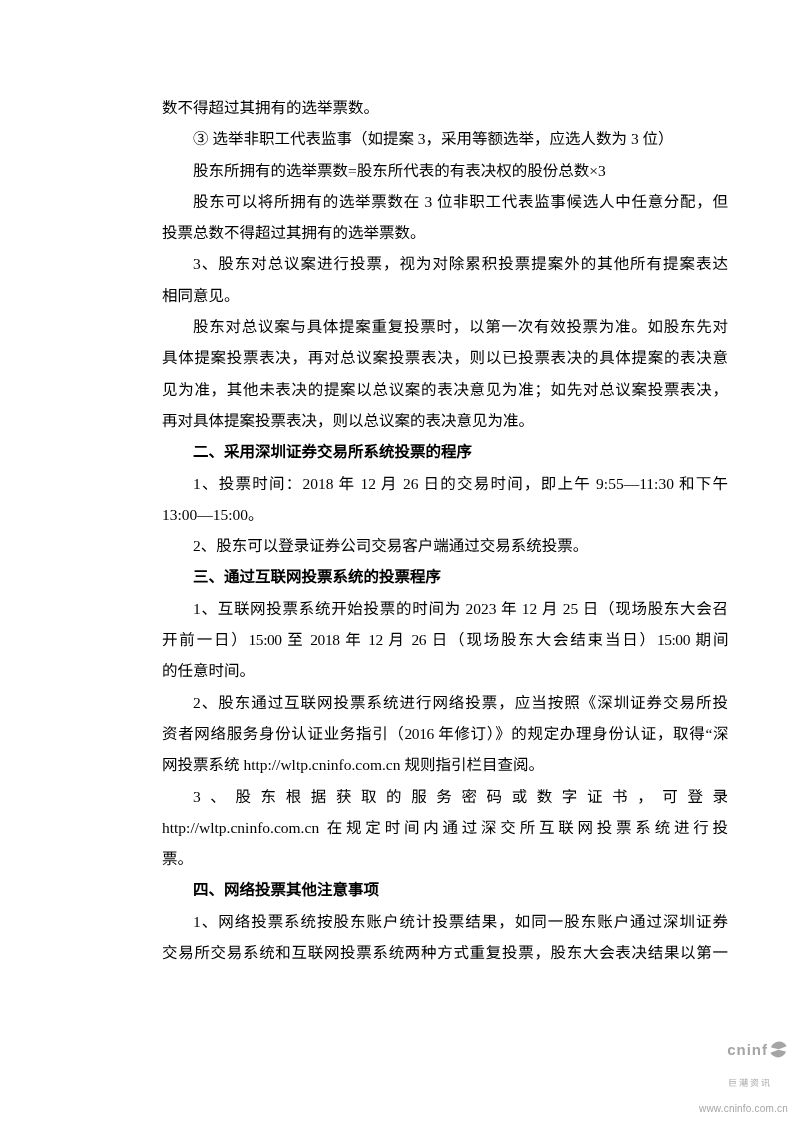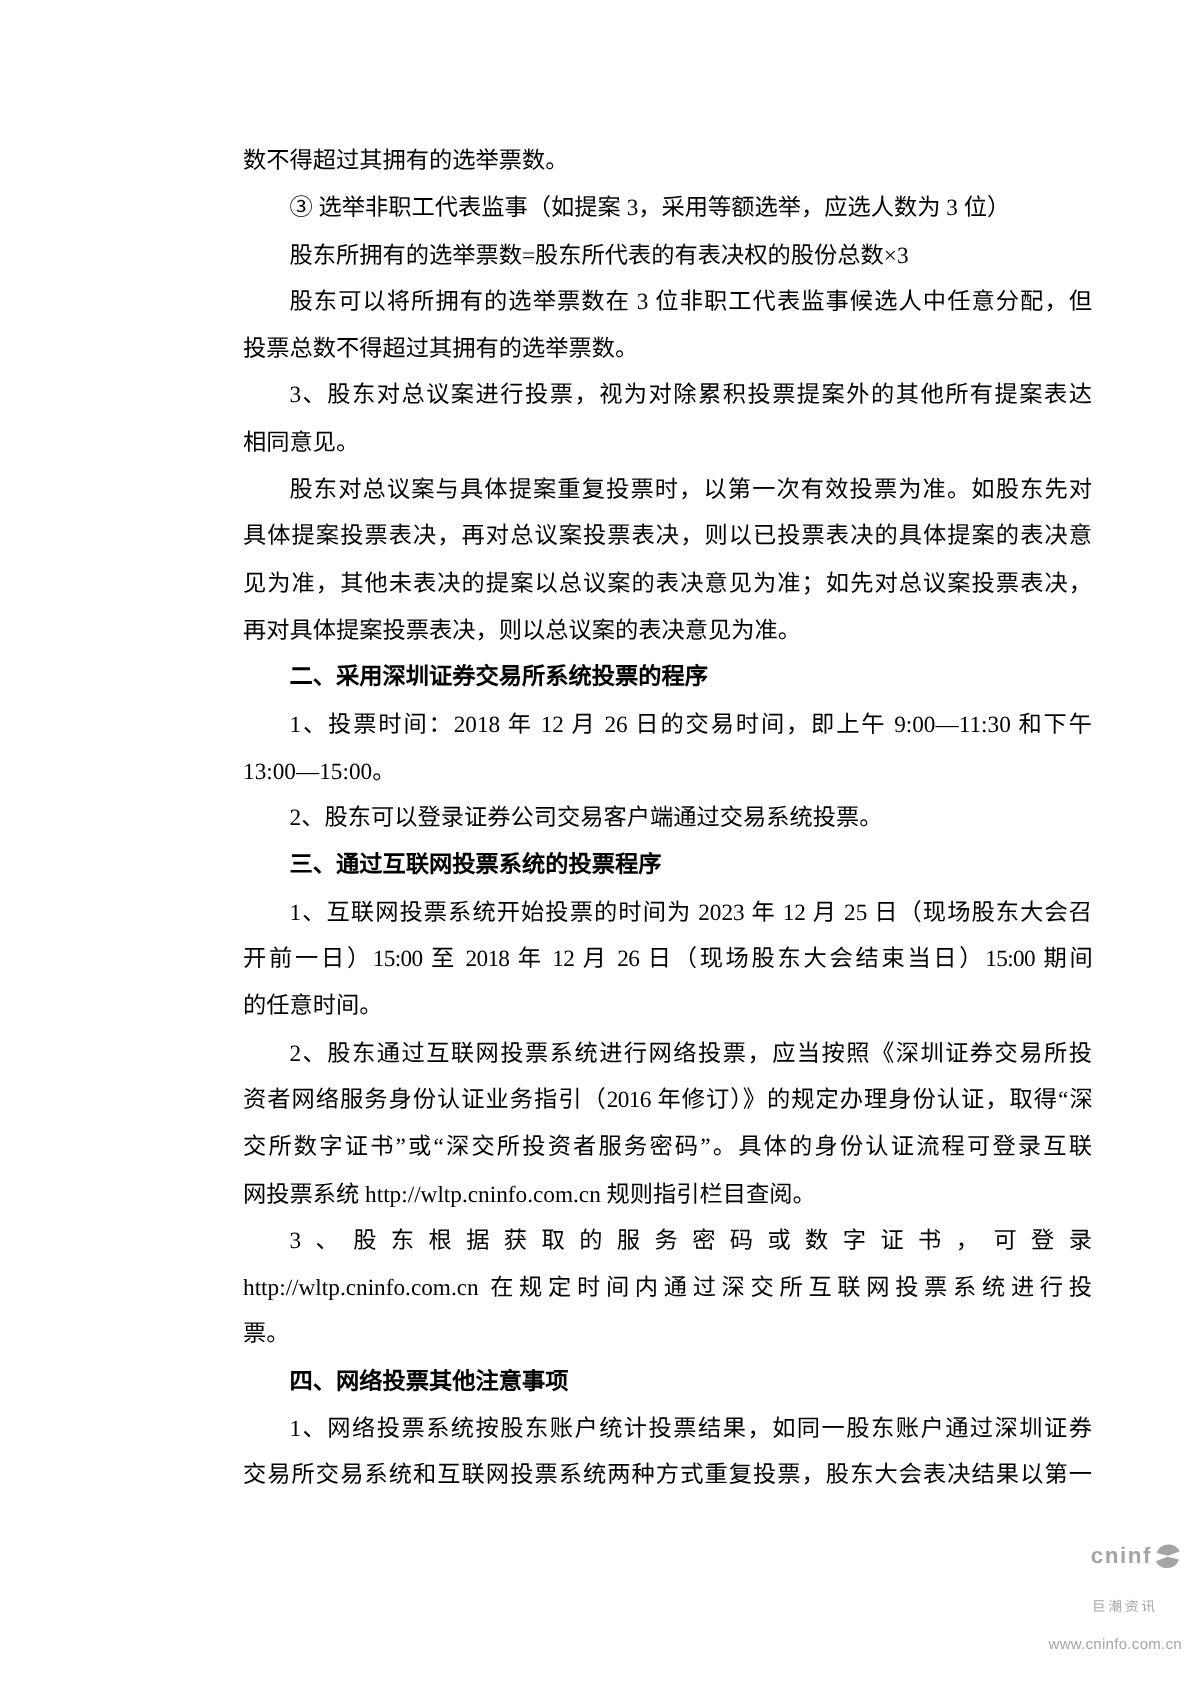--- a/index.html
+++ b/index.html
@@ -31,21 +31,21 @@
   }
   .ind{text-indent:31px;}
   .fill{text-align:justify;text-align-last:justify;}
   .tight{letter-spacing:-0.45px;}
   .hd{
     font-weight:bold;
     font-family:"Liberation Sans","DejaVu Sans",sans-serif;
   }
   .wm{
     position:absolute;
-    right:5px;bottom:20px;
+    right:5px;bottom:8px;
     color:var(--wm-color);
     text-align:right;
     font-family:"Liberation Sans","DejaVu Sans",sans-serif;
     line-height:1;
   }
   .wm-row1{
     display:flex;align-items:center;justify-content:flex-end;
     gap:1px;
   }
   .wm-cninf{
@@ -75,30 +75,29 @@
   <p class="ln ind">股东所拥有的选举票数=股东所代表的有表决权的股份总数×3</p>
   <p class="ln ind fill">股东可以将所拥有的选举票数在 3 位非职工代表监事候选人中任意分配，但</p>
   <p class="ln">投票总数不得超过其拥有的选举票数。</p>
   <p class="ln ind fill">3、股东对总议案进行投票，视为对除累积投票提案外的其他所有提案表达</p>
   <p class="ln">相同意见。</p>
   <p class="ln ind fill">股东对总议案与具体提案重复投票时，以第一次有效投票为准。如股东先对</p>
   <p class="ln fill">具体提案投票表决，再对总议案投票表决，则以已投票表决的具体提案的表决意</p>
   <p class="ln fill">见为准，其他未表决的提案以总议案的表决意见为准；如先对总议案投票表决，</p>
   <p class="ln">再对具体提案投票表决，则以总议案的表决意见为准。</p>
   <p class="ln ind hd">二、采用深圳证券交易所系统投票的程序</p>
-  <p class="ln ind fill">1、投票时间：2018 年 12 月 26 日的交易时间，即上午 9:00—11:30 和下午</p>
+  <p class="ln ind fill">1、投票时间：2018 年 12 月 26 日的交易时间，即上午 9:55—11:30 和下午</p>
   <p class="ln">13:00—15:00。</p>
   <p class="ln ind">2、股东可以登录证券公司交易客户端通过交易系统投票。</p>
   <p class="ln ind hd">三、通过互联网投票系统的投票程序</p>
   <p class="ln ind fill">1、互联网投票系统开始投票的时间为 2023 年 12 月 25 日（现场股东大会召</p>
   <p class="ln fill tight">开前一日）15:00 至 2018 年 12 月 26 日（现场股东大会结束当日）15:00 期间</p>
   <p class="ln">的任意时间。</p>
   <p class="ln ind fill">2、股东通过互联网投票系统进行网络投票，应当按照《深圳证券交易所投</p>
   <p class="ln fill tight">资者网络服务身份认证业务指引（2016 年修订）》的规定办理身份认证，取得“深</p>
-  <p class="ln fill">交所数字证书”或“深交所投资者服务密码”。具体的身份认证流程可登录互联</p>
   <p class="ln">网投票系统 http://wltp.cninfo.com.cn 规则指引栏目查阅。</p>
   <p class="ln ind fill">3、股东根据获取的服务密码或数字证书，可登录</p>
   <p class="ln fill">http://wltp.cninfo.com.cn 在规定时间内通过深交所互联网投票系统进行投</p>
   <p class="ln">票。</p>
   <p class="ln ind hd">四、网络投票其他注意事项</p>
   <p class="ln ind fill">1、网络投票系统按股东账户统计投票结果，如同一股东账户通过深圳证券</p>
   <p class="ln fill">交易所交易系统和互联网投票系统两种方式重复投票，股东大会表决结果以第一</p>
 </div>
 
 <div class="wm">

